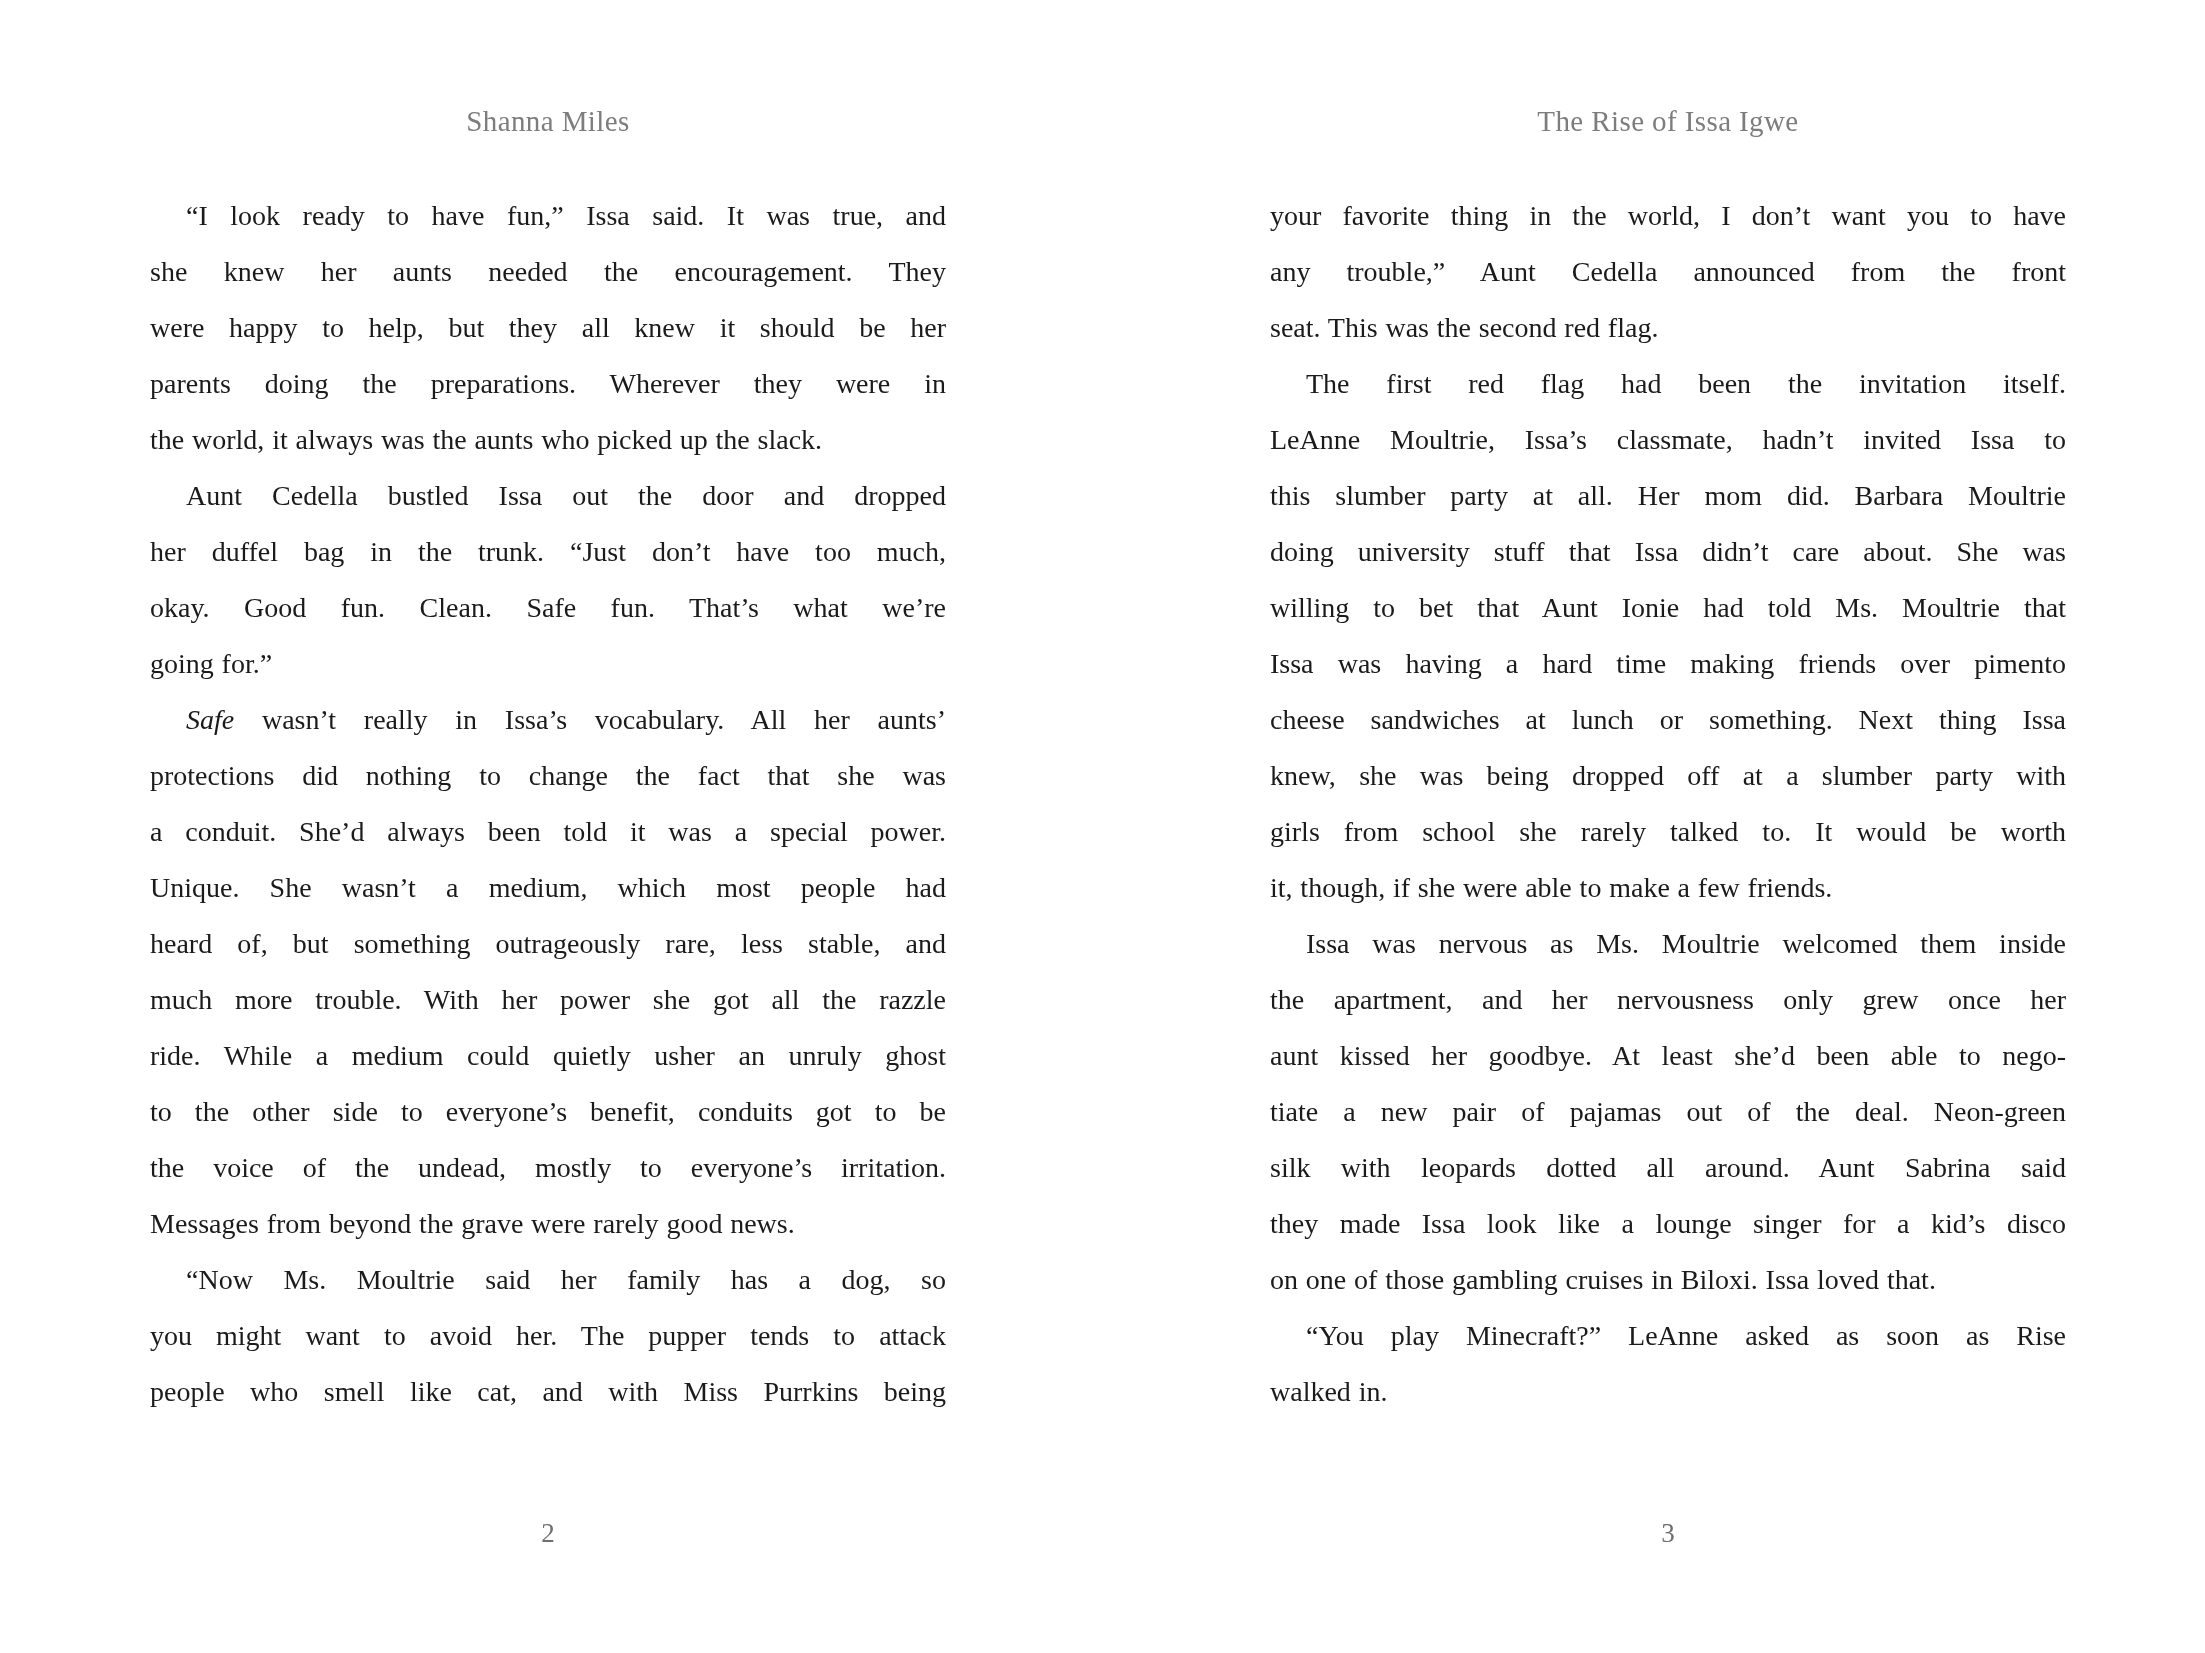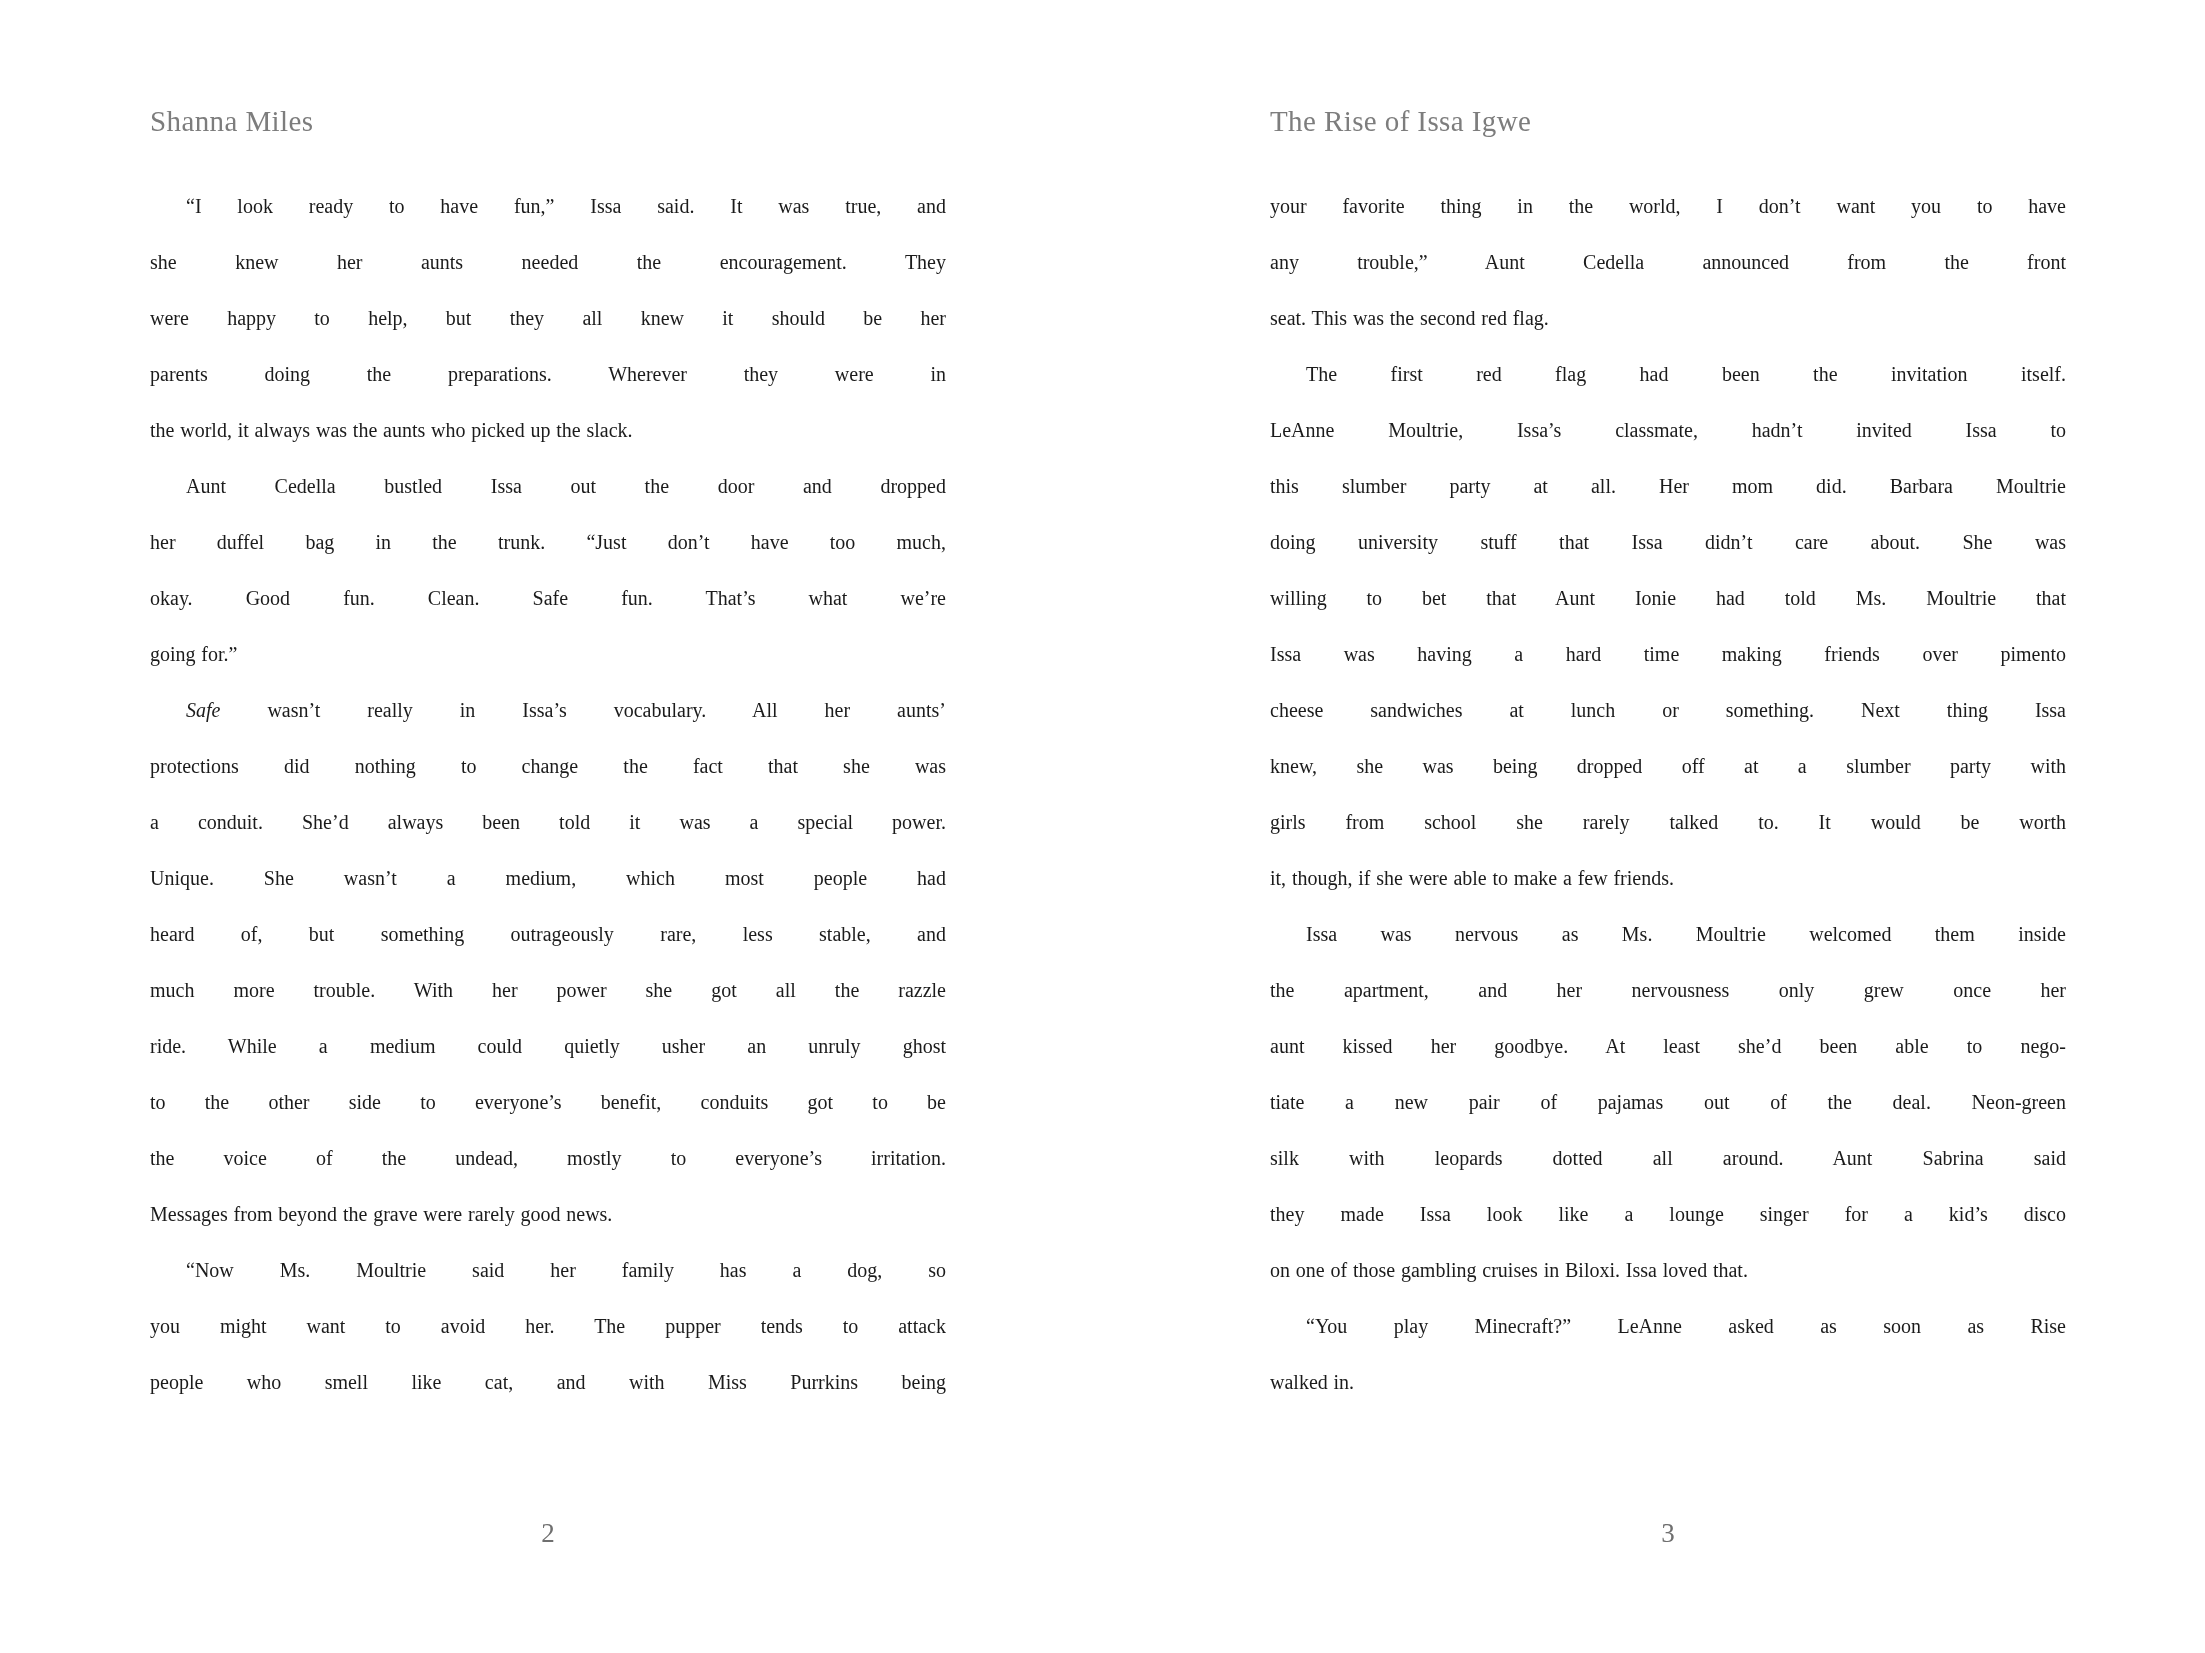--- a/index.html
+++ b/index.html
@@ -20,32 +20,32 @@
     height: 1654px;
   }
   .page-left  { left: 150px;  width: 796px; }
   .page-right { left: 1270px; width: 796px; }
 
   .running-header {
     position: absolute;
     top: 103px;
     left: 0;
     width: 100%;
-    text-align: left;
+    text-align: center;
     color: #7d7d7d;
     font-size: 29px;
     line-height: 36px;
     letter-spacing: 0.4px;
   }
   .body-text {
     position: absolute;
-    top: 178px;
+    top: 188px;
     left: 0;
     width: 100%;
-    font-size: 20px;
+    font-size: 28px;
     color: #1b1b1b;
   }
   .line {
     height: 56px;
     line-height: 56px;
     text-align: left;
     word-spacing: 0.8px;
   }
   .line.just {
     text-align: justify;

